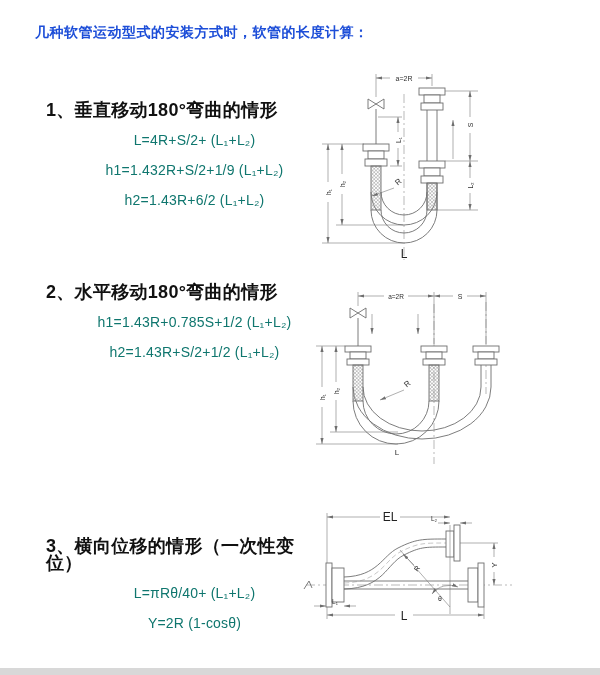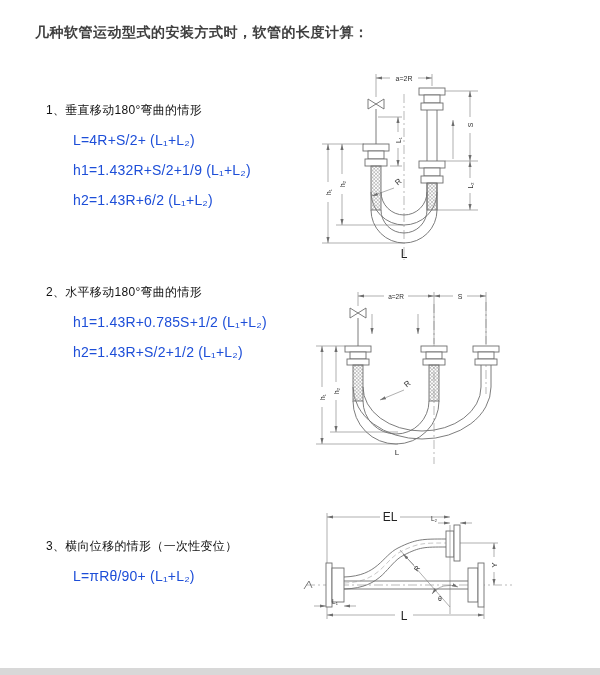--- a/index.html
+++ b/index.html
@@ -2,28 +2,28 @@
 <html><head>
 <meta charset="utf-8">
 <style>
   html,body{margin:0;padding:0;}
   body{
     width:600px;height:675px;position:relative;background:#ffffff;
     font-family:"Liberation Sans","DejaVu Sans",sans-serif;color:#1c1c1c;overflow:hidden;
   }
   .title{
     position:absolute;left:35px;top:24px;font-size:14px;font-weight:600;
-    letter-spacing:0.5px;color:#404040;
+    letter-spacing:0.5px;color:#1d4ed8;
   }
   .sec{position:absolute;left:46px;width:270px;}
   .sec1{top:102px;}
   .sec2{top:284px;}
   .sec3{top:518px;margin-top:20px;}
-  .sec-heading{font-size:12px;font-weight:400;color:#111;line-height:17px;letter-spacing:0.3px;}
-  .formula{font-size:14px;color:#1d4ed8;margin-left:27px;margin-top:13px;line-height:17px;letter-spacing:0.2px;}
+  .sec-heading{font-size:18px;font-weight:700;color:#111;line-height:17px;letter-spacing:0.3px;}
+  .formula{font-size:14px;color:#0f766e;margin-left:27px;margin-top:13px;line-height:17px;letter-spacing:0.2px;text-align:center;}
   .diag{position:absolute;}
   #svg1{left:306px;top:62px;}
   #svg2{left:306px;top:282px;}
   #svg3{left:300px;top:502px;}
   svg .dl{stroke:#6e6e6e;stroke-width:0.9;fill:none;}
   svg .dm{stroke:#7a7a7a;stroke-width:0.6;fill:none;}
   svg .cl{stroke:#8a8a8a;stroke-width:0.6;fill:none;stroke-dasharray:9 3 2 3;}
   svg .hz{stroke:#8f8f8f;stroke-width:0.5;fill:none;stroke-dasharray:5 3;}
   svg .fl{fill:#ffffff;stroke:#6e6e6e;stroke-width:0.9;}
   svg .br{fill:url(#hx);stroke:#6e6e6e;stroke-width:0.9;}
@@ -60,21 +60,22 @@
   </section>
 
   <section class="sec sec2">
     <div class="sec-heading">2、水平移动180°弯曲的情形</div>
     <div class="formula">h1=1.43R+0.785S+1/2 (L₁+L₂)</div>
     <div class="formula">h2=1.43R+S/2+1/2 (L₁+L₂)</div>
   </section>
 
   <section class="sec sec3">
     <div class="sec-heading">3、横向位移的情形（一次性变位）</div>
-    <div class="formula">L=πRθ/90+ (L₁+L₂)</div>
+    <div class="formula">L=πRθ/40+ (L₁+L₂)</div>
+    <div class="formula">Y=2R (1-cosθ)</div>
   </section>
 
   <svg id="svg1" class="diag" width="280" height="205" viewBox="0 0 280 205">
     <g>
       <path class="cl" d="M98,32 V198"></path>
     </g>
     <g>
       <path class="dl" d="M121,48 V148"></path>
       <path class="dl" d="M131,48 V148"></path>
       <path class="dl" d="M65,148 A33,33 0 0 0 131,148"></path>

